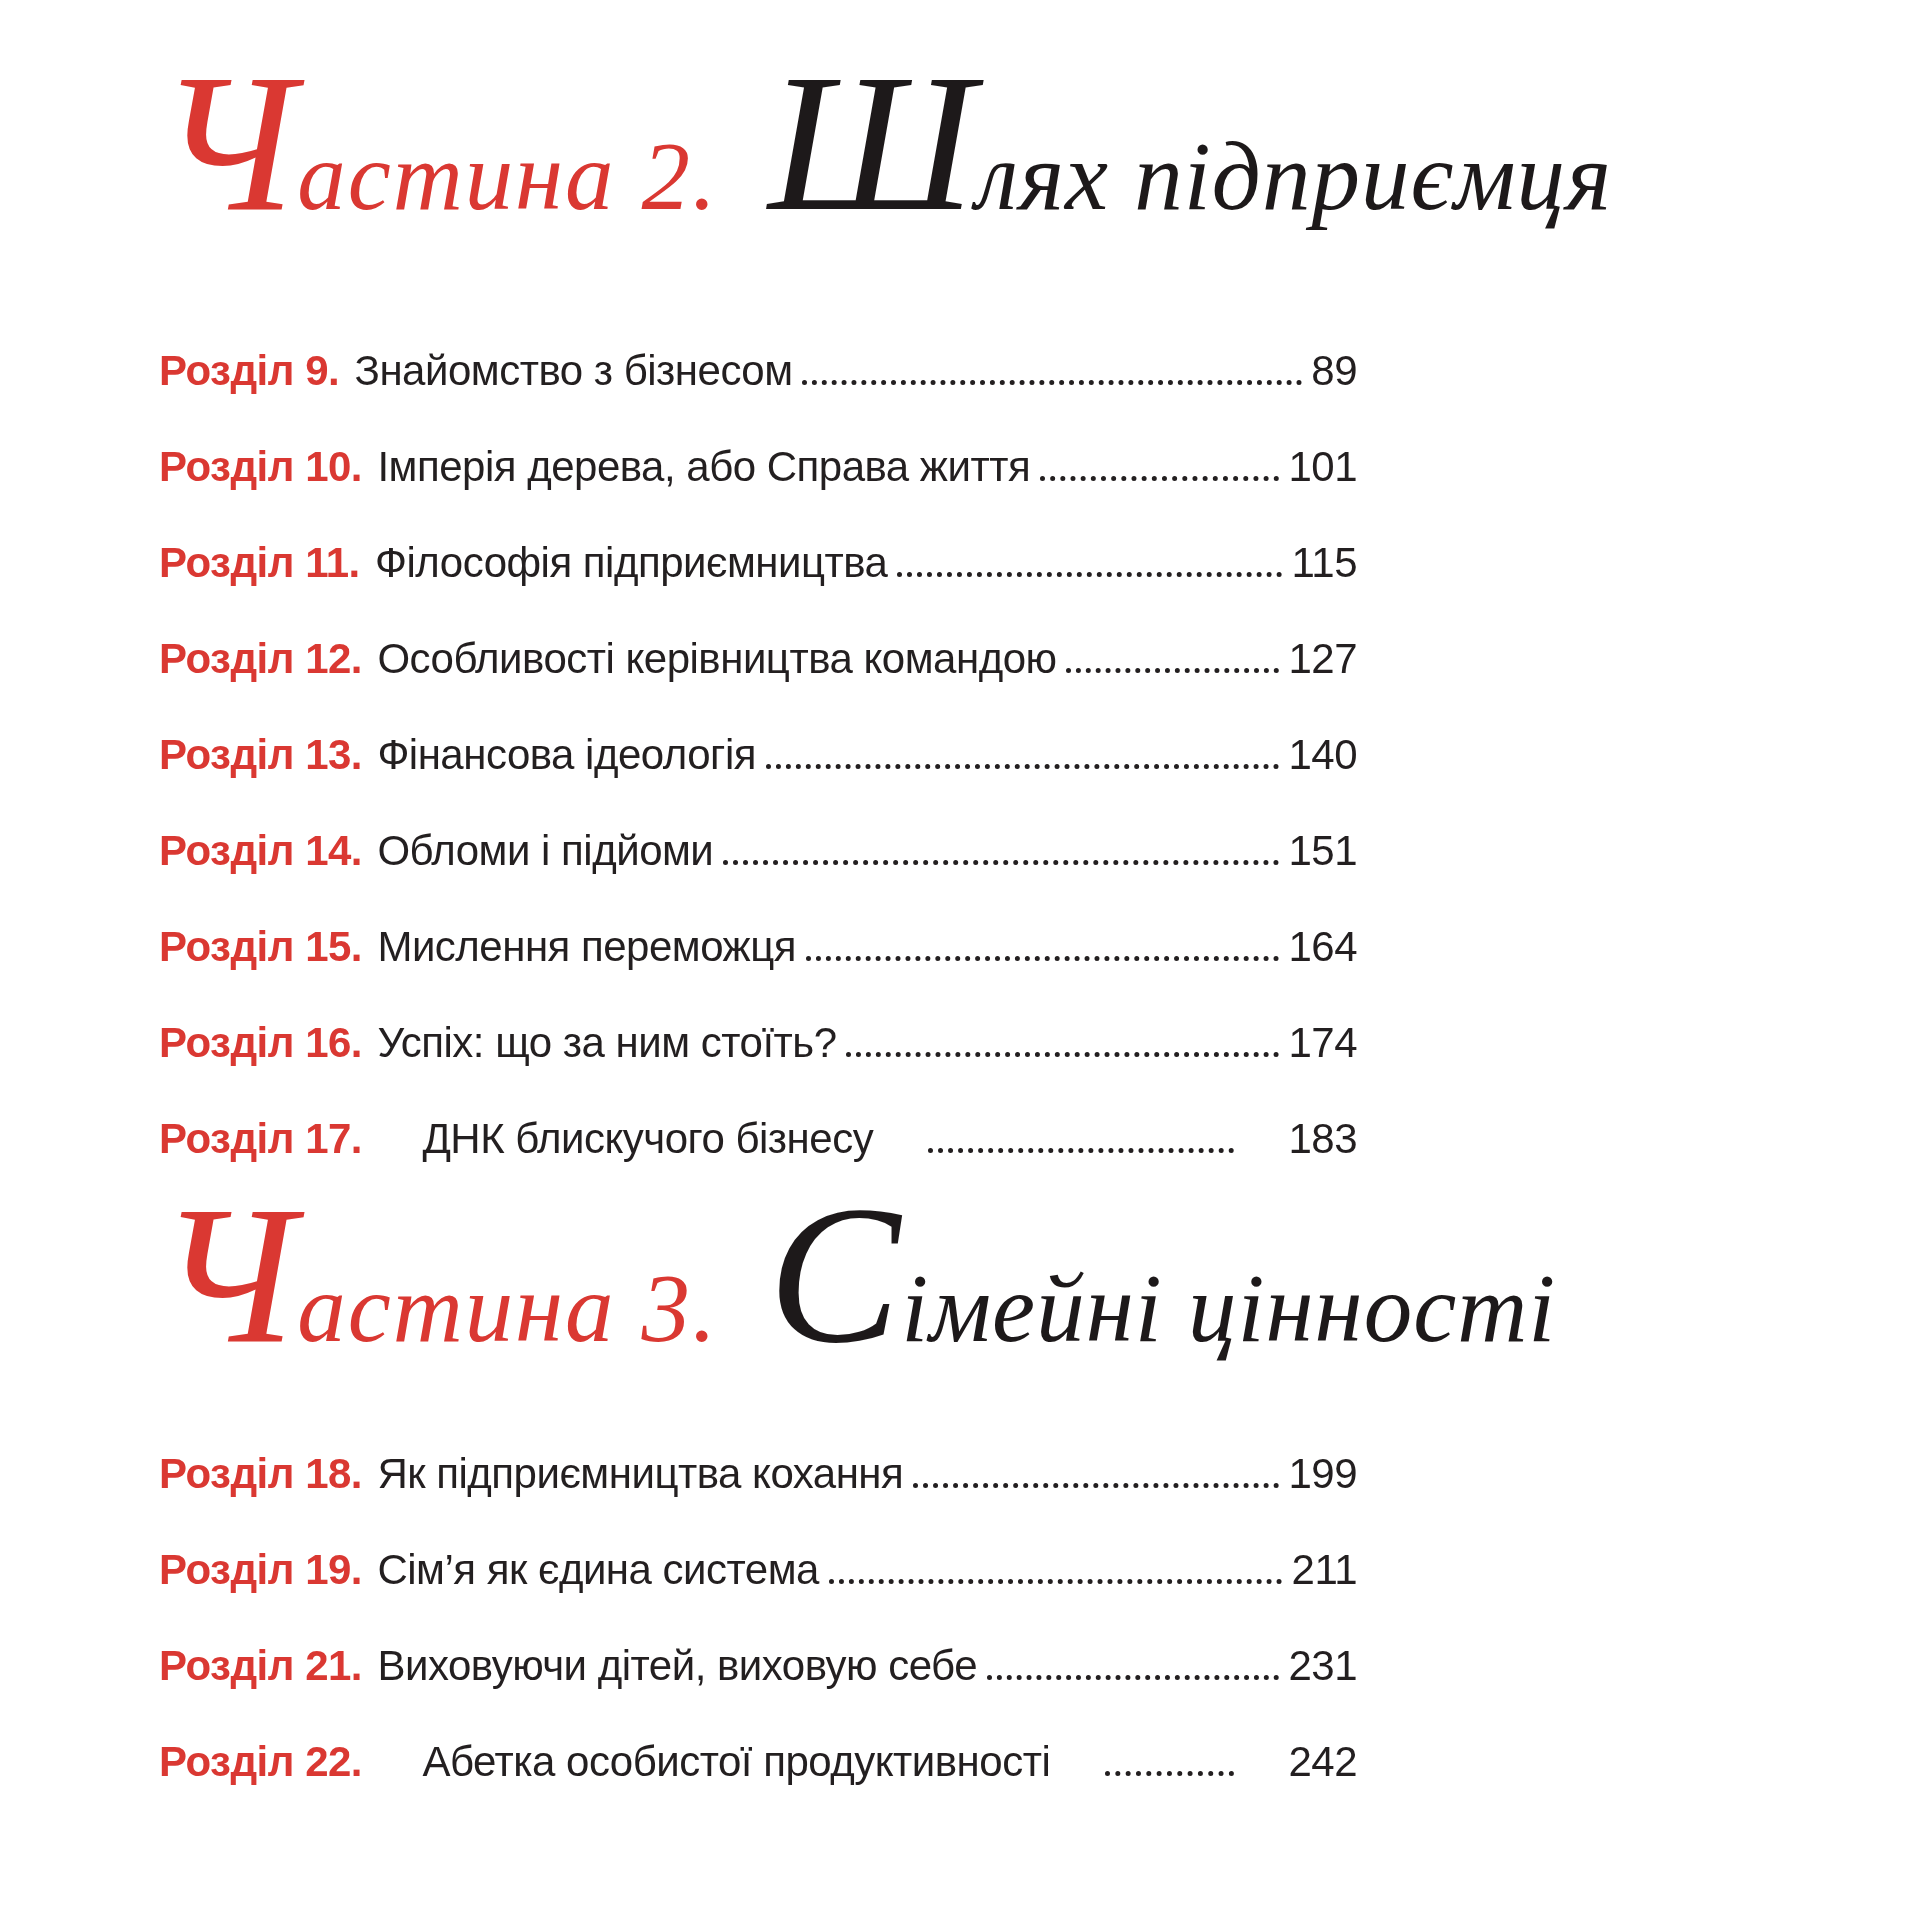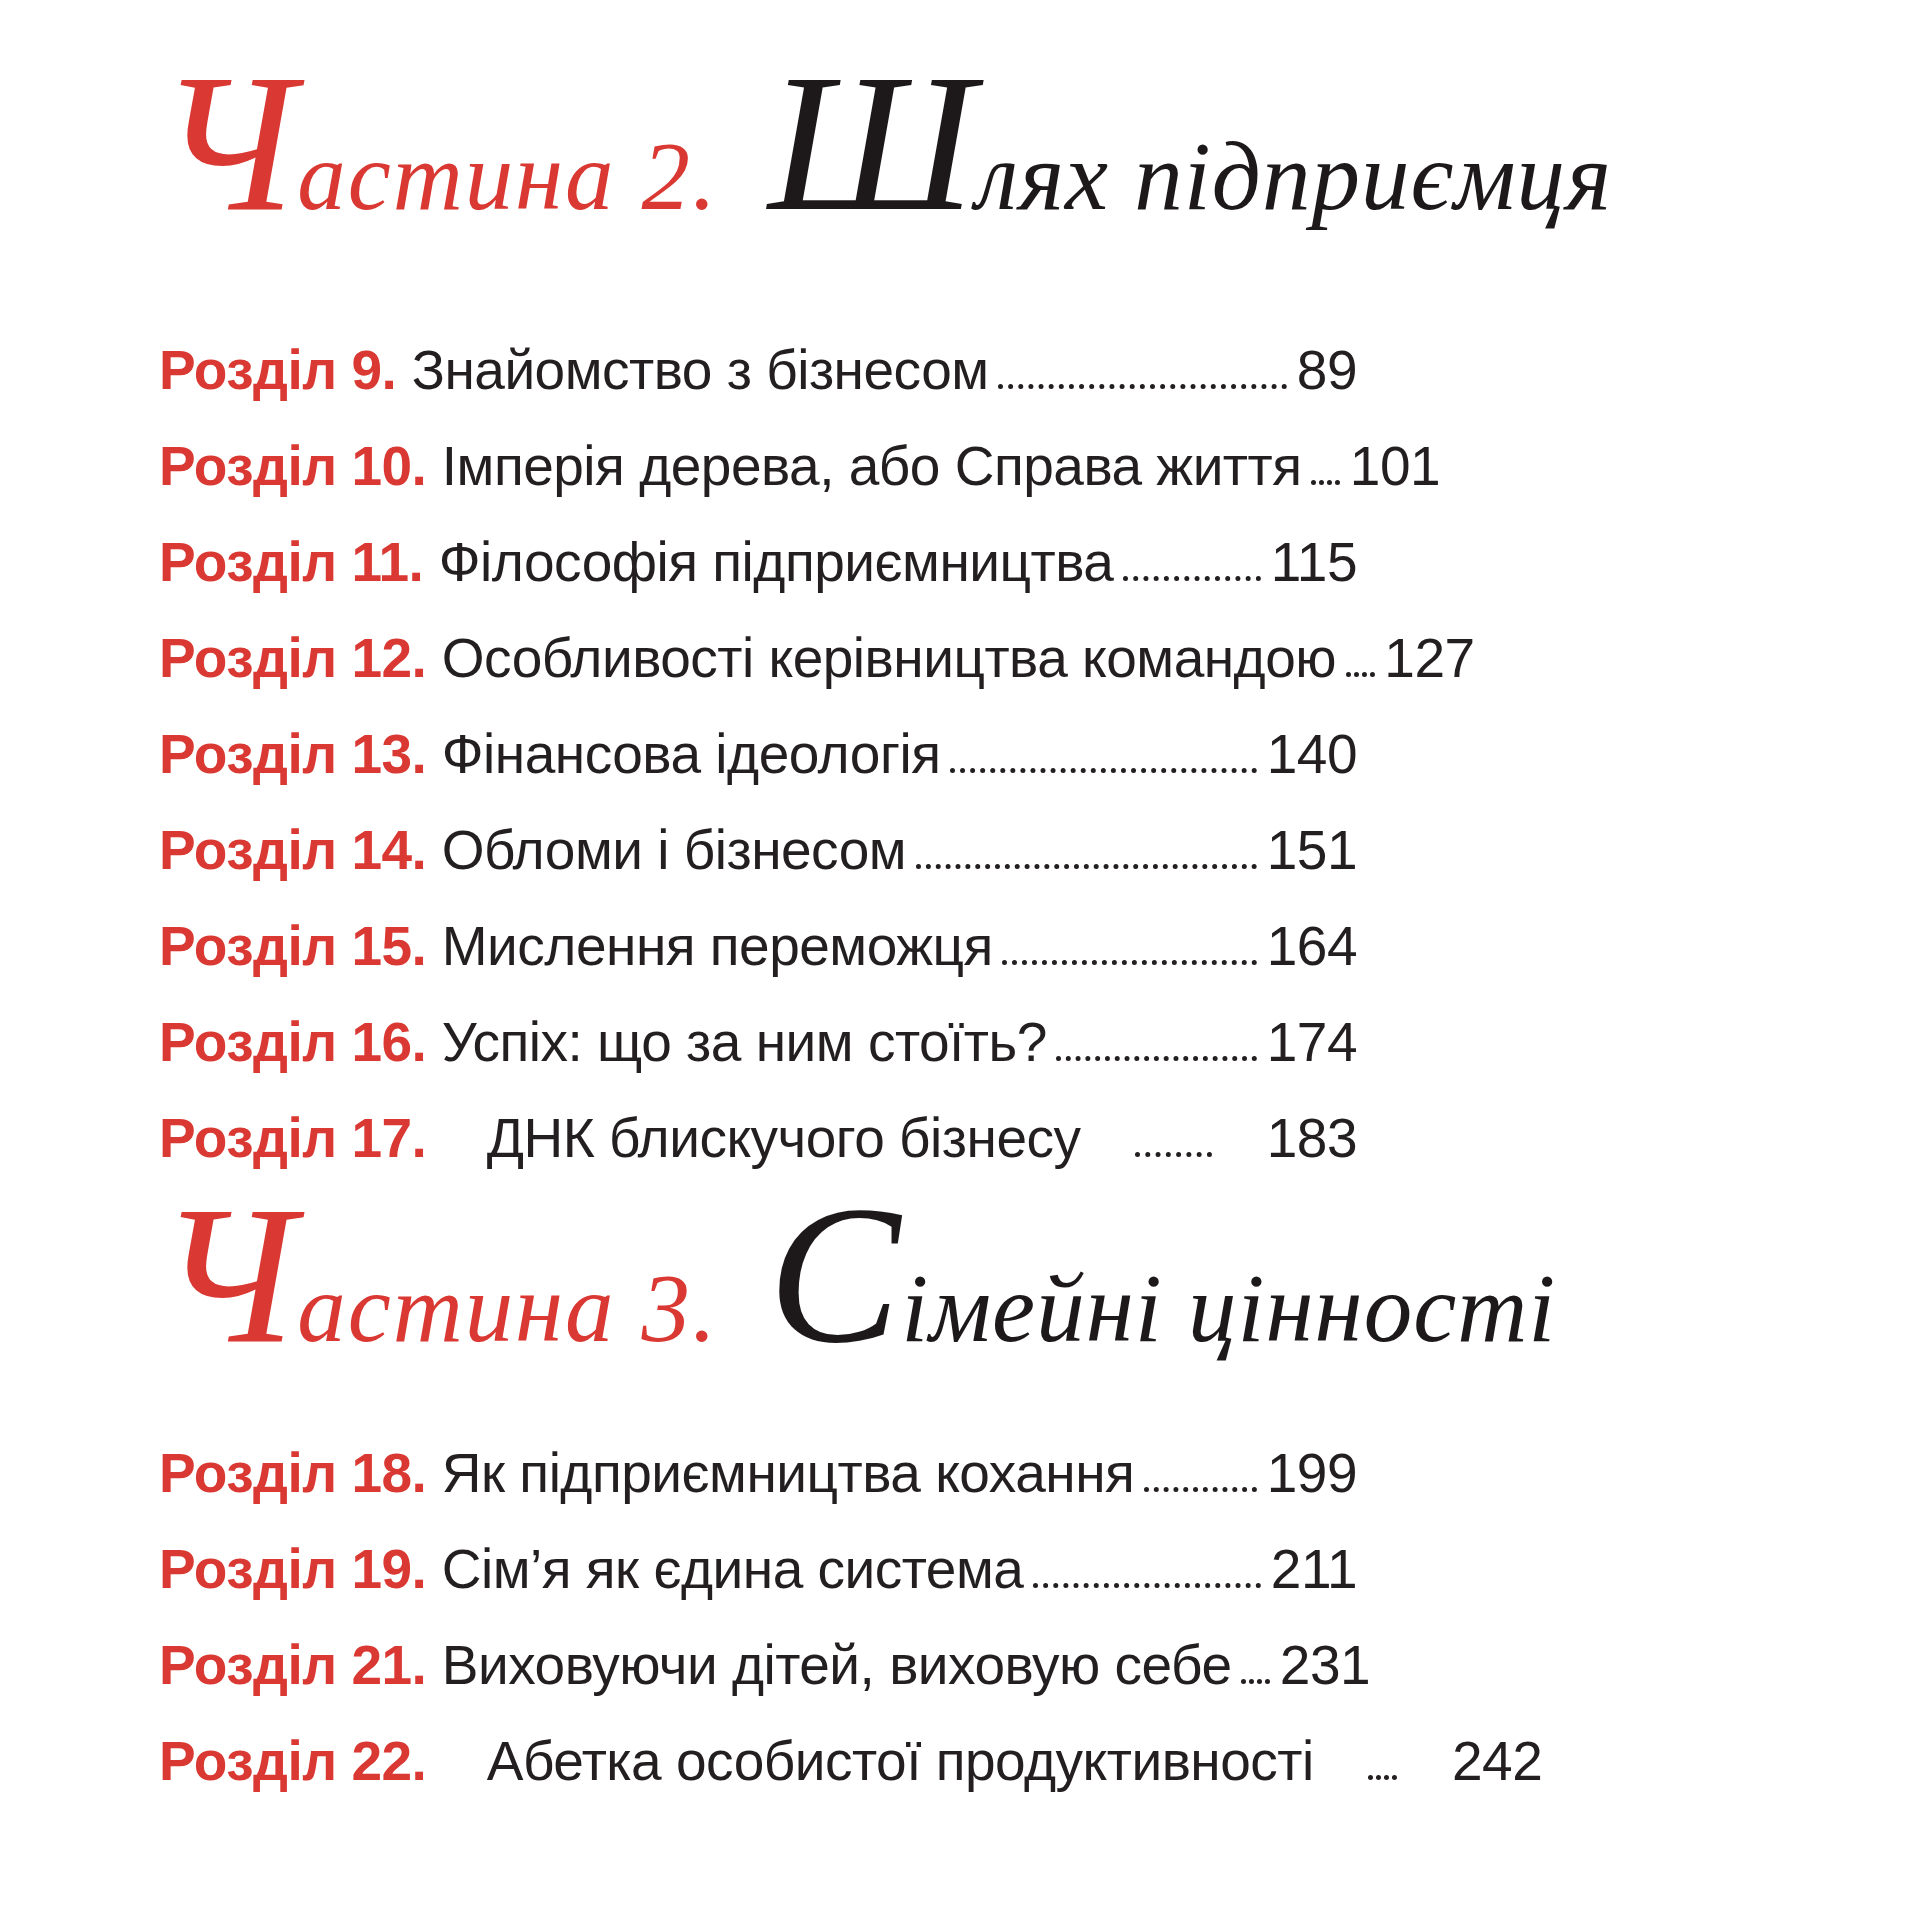--- a/index.html
+++ b/index.html
@@ -45,25 +45,26 @@
     font-size:198px;
     line-height:0;
   }
   .part-2 .part-heading{margin-bottom:53px;}
   .part-3{margin-top:58px;}
   .part-3 .part-heading{margin-bottom:24px;}
   
   .toc-row{
     display:flex;
     align-items:baseline;
-    font-size:55px;
+    font-size:42px;
     line-height:45px;
     letter-spacing:-0.5px;
     margin-bottom:51px;
     white-space:nowrap;
+    justify-content:flex-end;
   }
   .toc-row:last-child{margin-bottom:0;gap:45px;}
   .ch-label{
     color:var(--red);
     font-weight:700;
     margin-right:15.4px;
   }
   .leader{
     flex:1 1 auto;
     height:0;
@@ -111,21 +112,21 @@
       <span class="ch-page">127</span>
     </div>
     <div class="toc-row">
       <span class="ch-label">Розділ 13.</span>
       <span class="ch-title">Фінансова ідеологія</span>
       <span class="leader"></span>
       <span class="ch-page">140</span>
     </div>
     <div class="toc-row">
       <span class="ch-label">Розділ 14.</span>
-      <span class="ch-title">Обломи і бізнесом</span>
+      <span class="ch-title">Обломи і підйоми</span>
       <span class="leader"></span>
       <span class="ch-page">151</span>
     </div>
     <div class="toc-row">
       <span class="ch-label">Розділ 15.</span>
       <span class="ch-title">Мислення переможця</span>
       <span class="leader"></span>
       <span class="ch-page">164</span>
     </div>
     <div class="toc-row">

